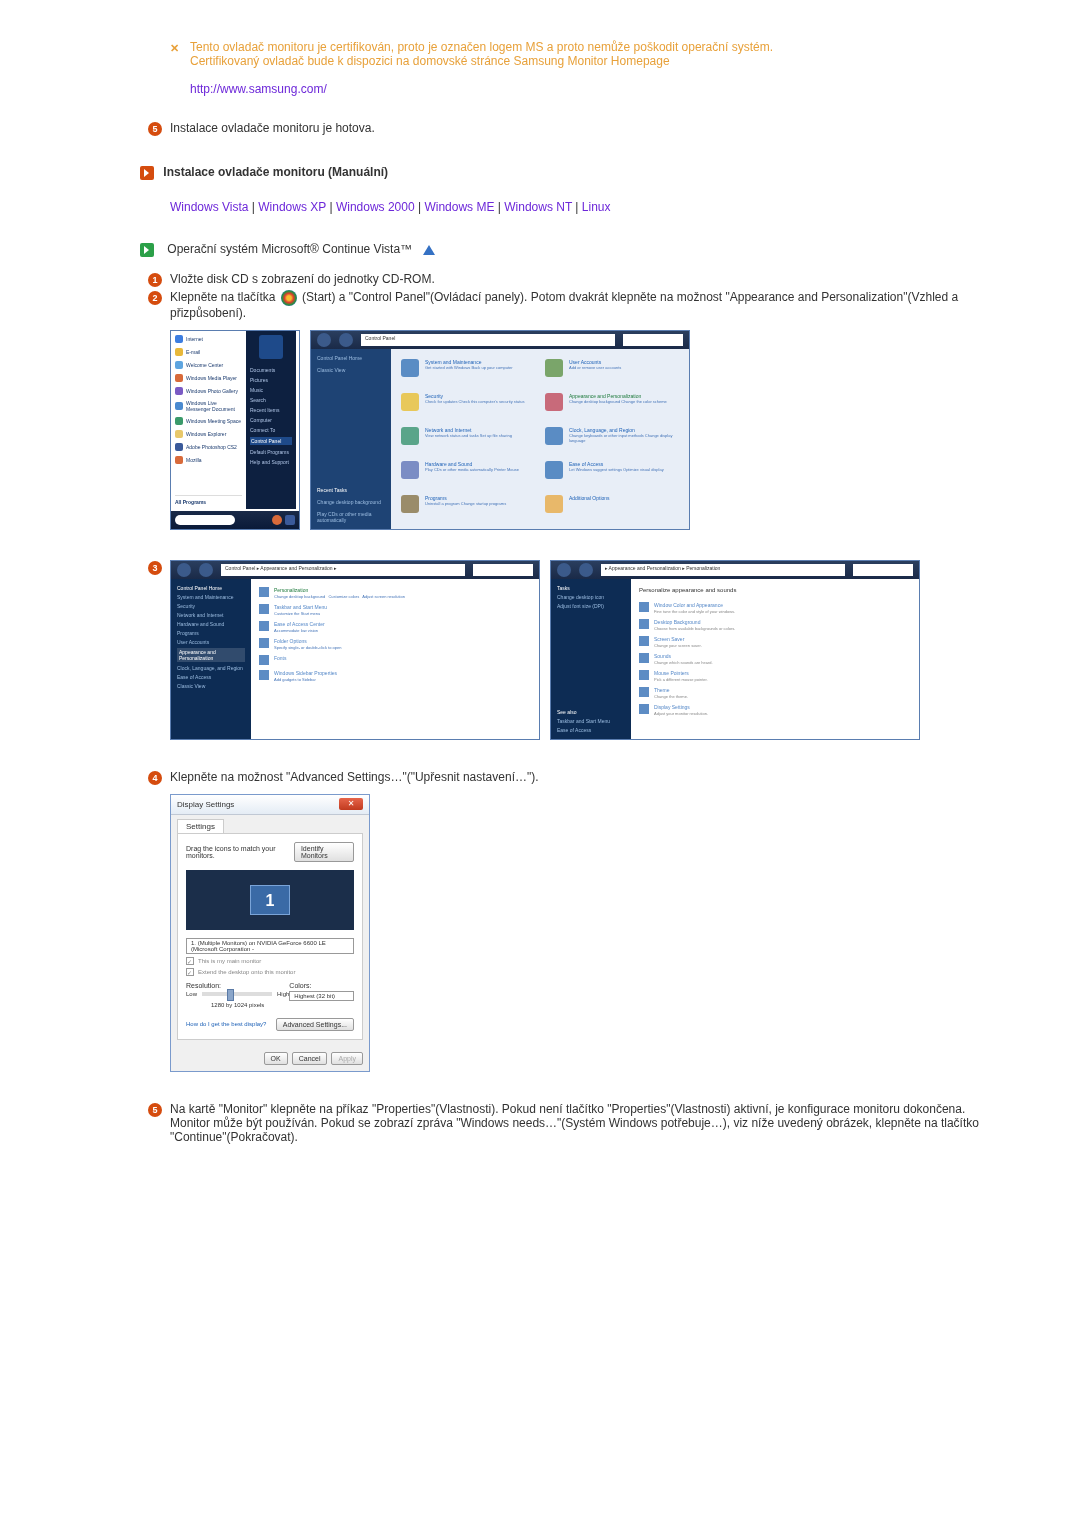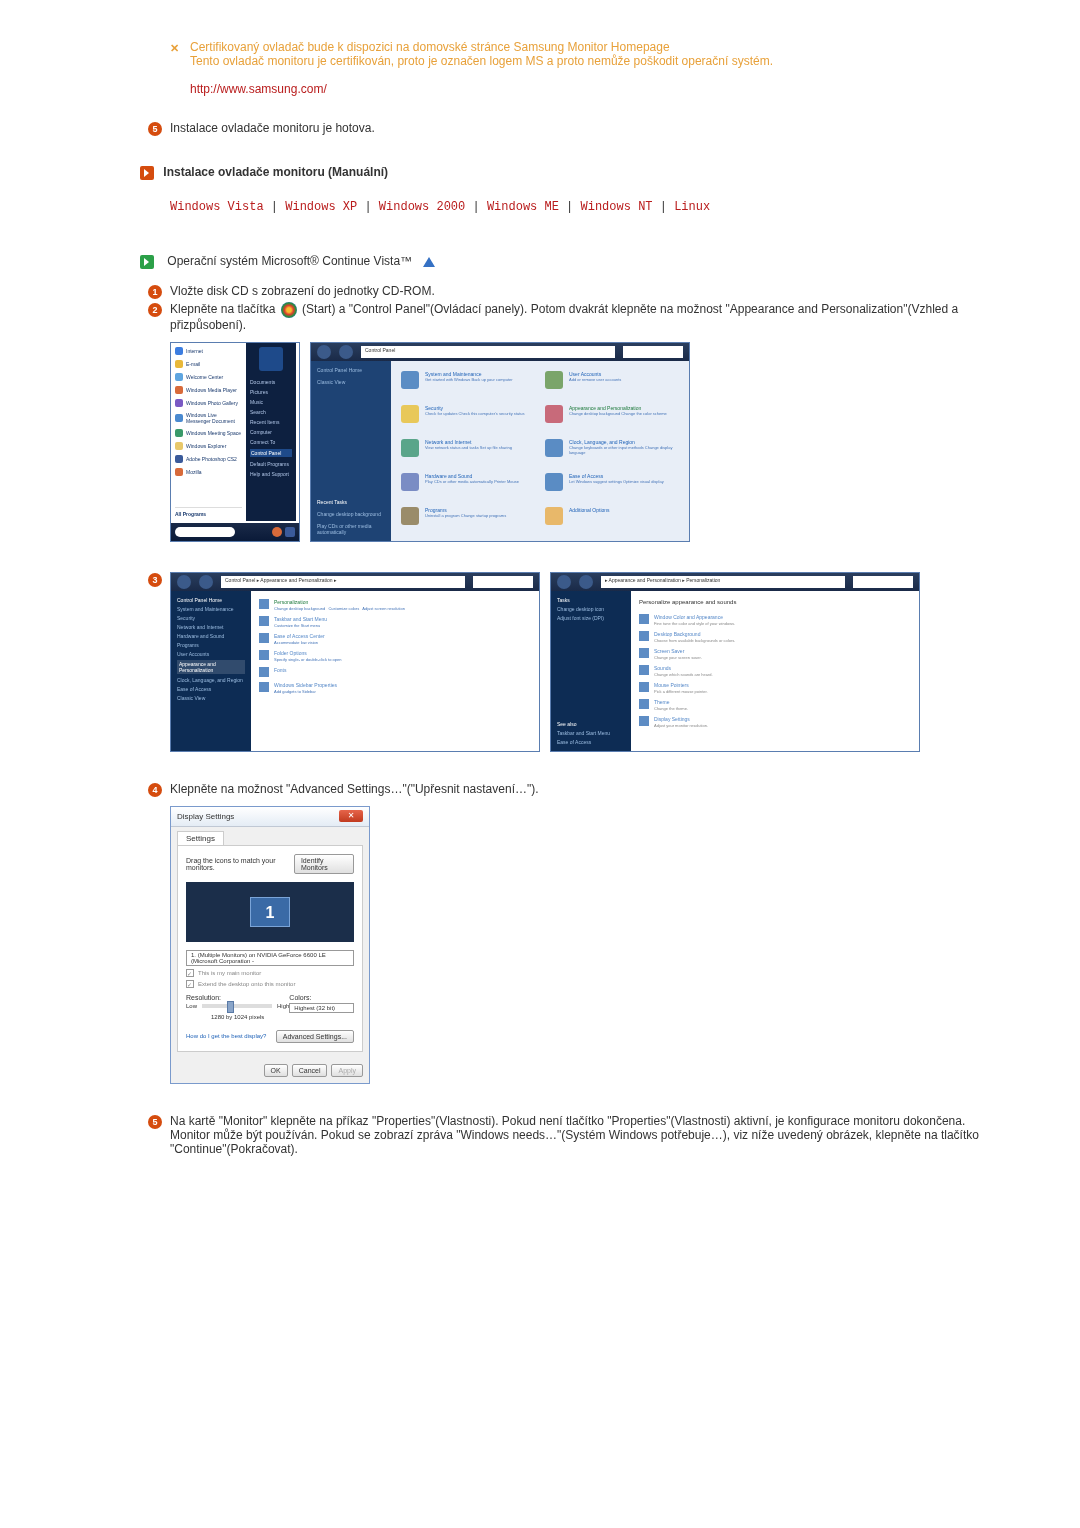--- a/index.html
+++ b/index.html
@@ -22,21 +22,21 @@
     }
     .x-marker {
       color: #E8A13A;
       font-size: 11px;
       position: absolute;
       left: -20px;
       top: 2px;
       font-weight: bold;
     }
     .orange-text { color: #E8A13A; }
-    .blue-link { color: #b91c1c; }
+    .blue-link { color: #6d28d9; }
     a { text-decoration: none; }
     .num-badge {
       display: inline-block;
       width: 14px;
       height: 14px;
       background: #D54C0E;
       color: #fff;
       border-radius: 50%;
       font-size: 9px;
       font-weight: bold;
@@ -82,22 +82,21 @@
       border-left: 5px solid #fff;
       border-top: 4px solid transparent;
       border-bottom: 4px solid transparent;
     }
     .section-heading {
       font-weight: bold;
       color: #333;
       margin: 30px 0 20px 0;
     }
     .os-links {
-      margin: 20px 0 40px 50px;
-      font-family: Liberation Mono, monospace;
+      margin: 20px 0 28px 50px;
     }
     .os-links span { color: #333; }
     .os-title {
       margin: 20px 0 15px 30px;
       color: #333;
     }
     .triangle-up {
       display: inline-block;
       width: 0;
       height: 0;
@@ -406,22 +405,22 @@
       top: 1px;
     }
   </style>
 </head>
 <body>
 
 <div class="content">
 
   <div class="indent-2 note-block">
     <span class="x-marker">✕</span>
+    <div class="orange-text">Tento ovladač monitoru je certifikován, proto je označen logem MS a proto nemůže poškodit operační systém.</div>
     <div class="orange-text">Certifikovaný ovladač bude k dispozici na domovské stránce Samsung Monitor Homepage</div>
-    <div class="orange-text">Tento ovladač monitoru je certifikován, proto je označen logem MS a proto nemůže poškodit operační systém.</div>
     <br>
     <a class="blue-link">http://www.samsung.com/</a>
   </div>
 
   <p class="step-para" style="margin-top:25px; margin-bottom:30px;">
     <span class="num-badge">5</span>
     <span>Instalace ovladače monitoru je hotova.</span>
   </p>
 
   <div style="margin-left:20px;">

